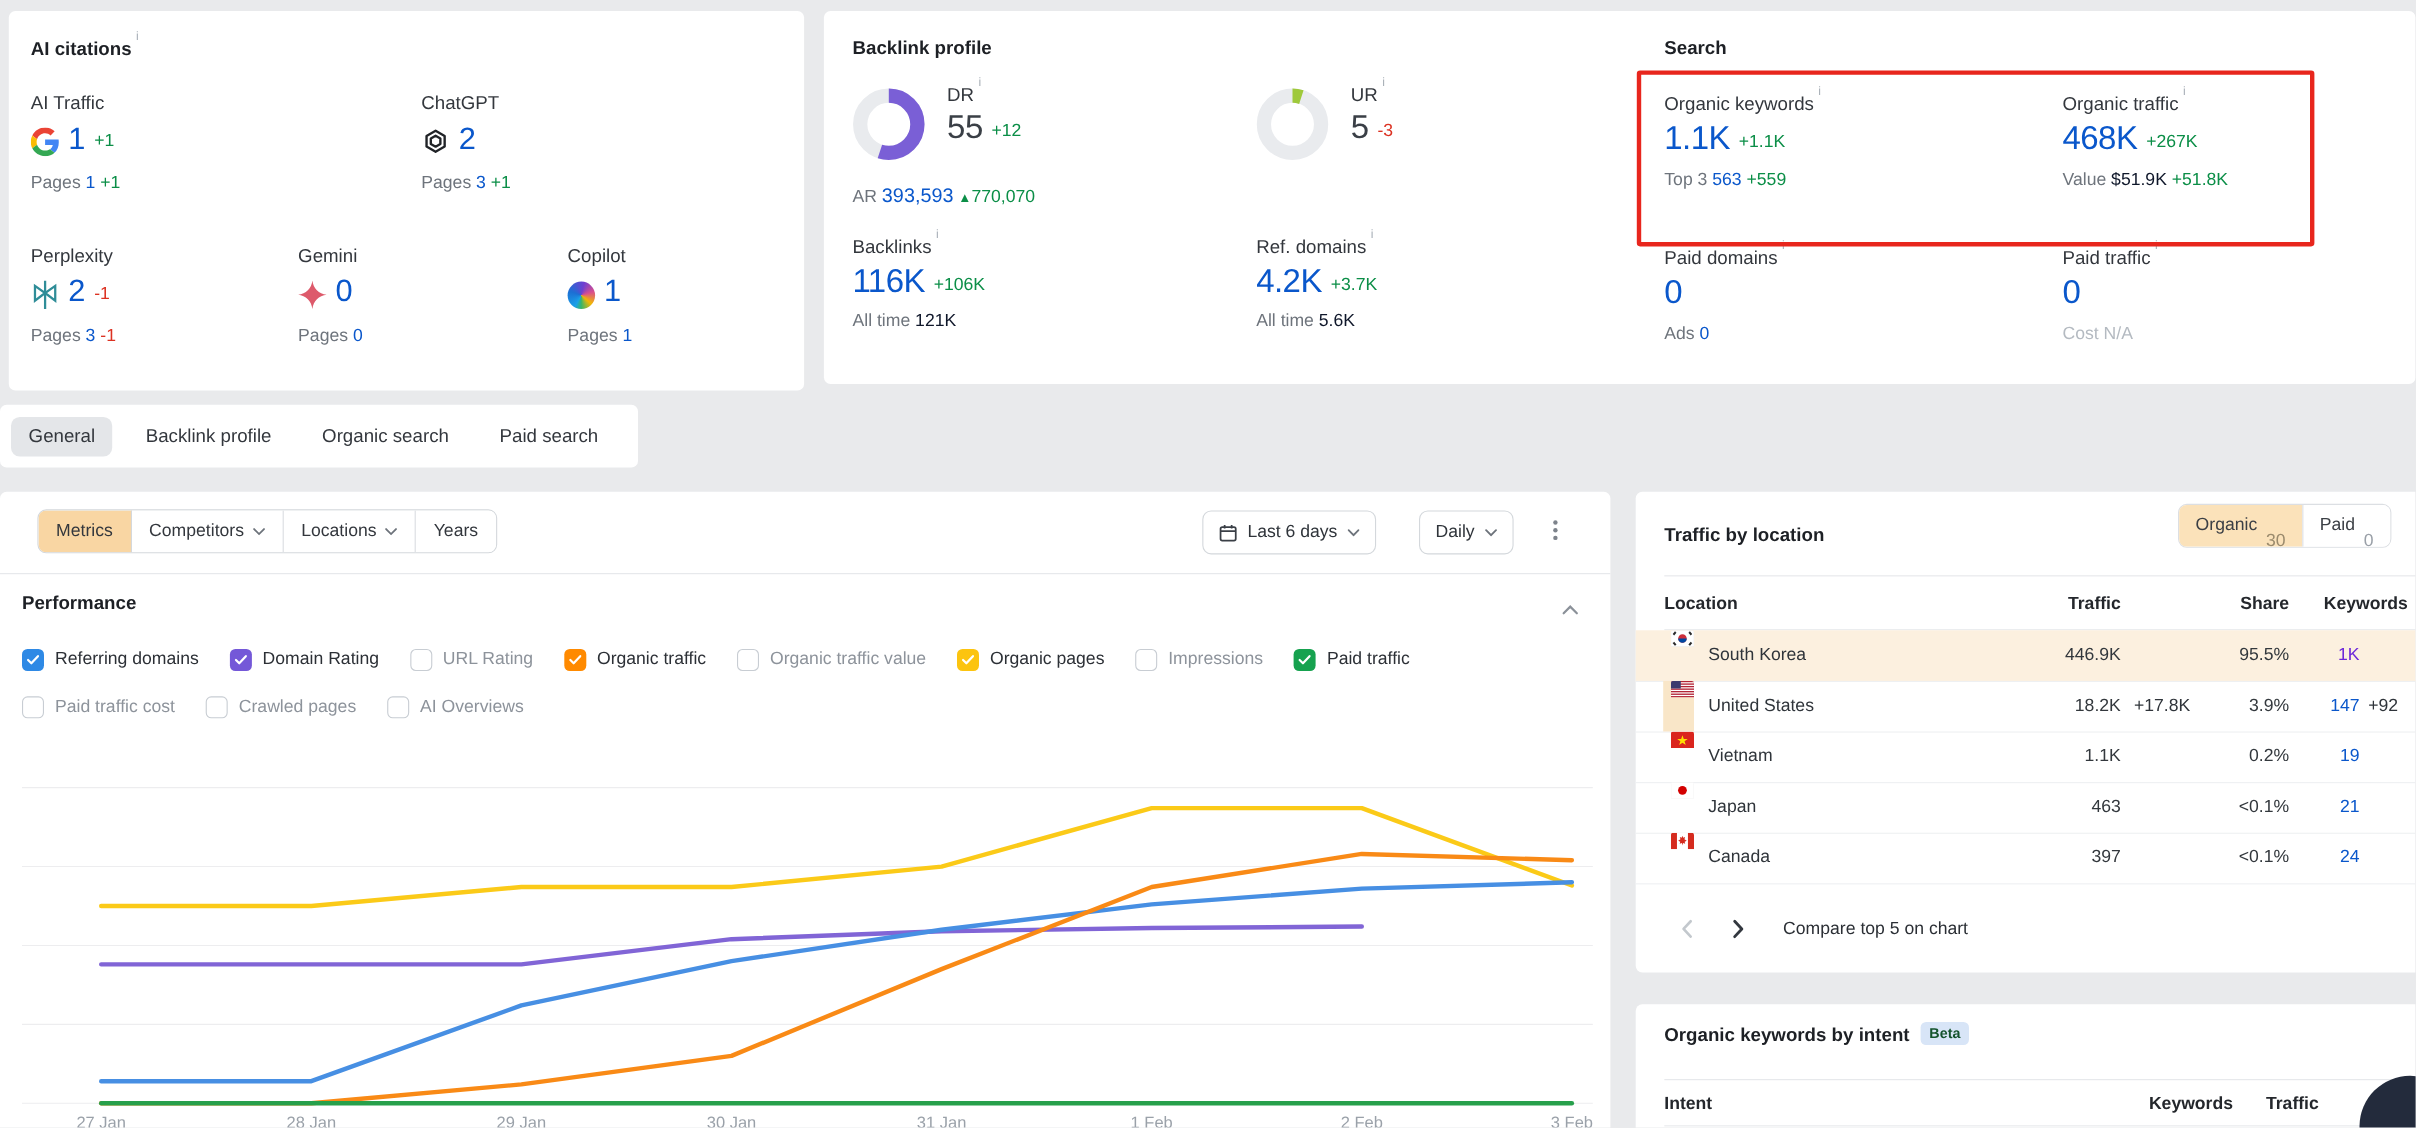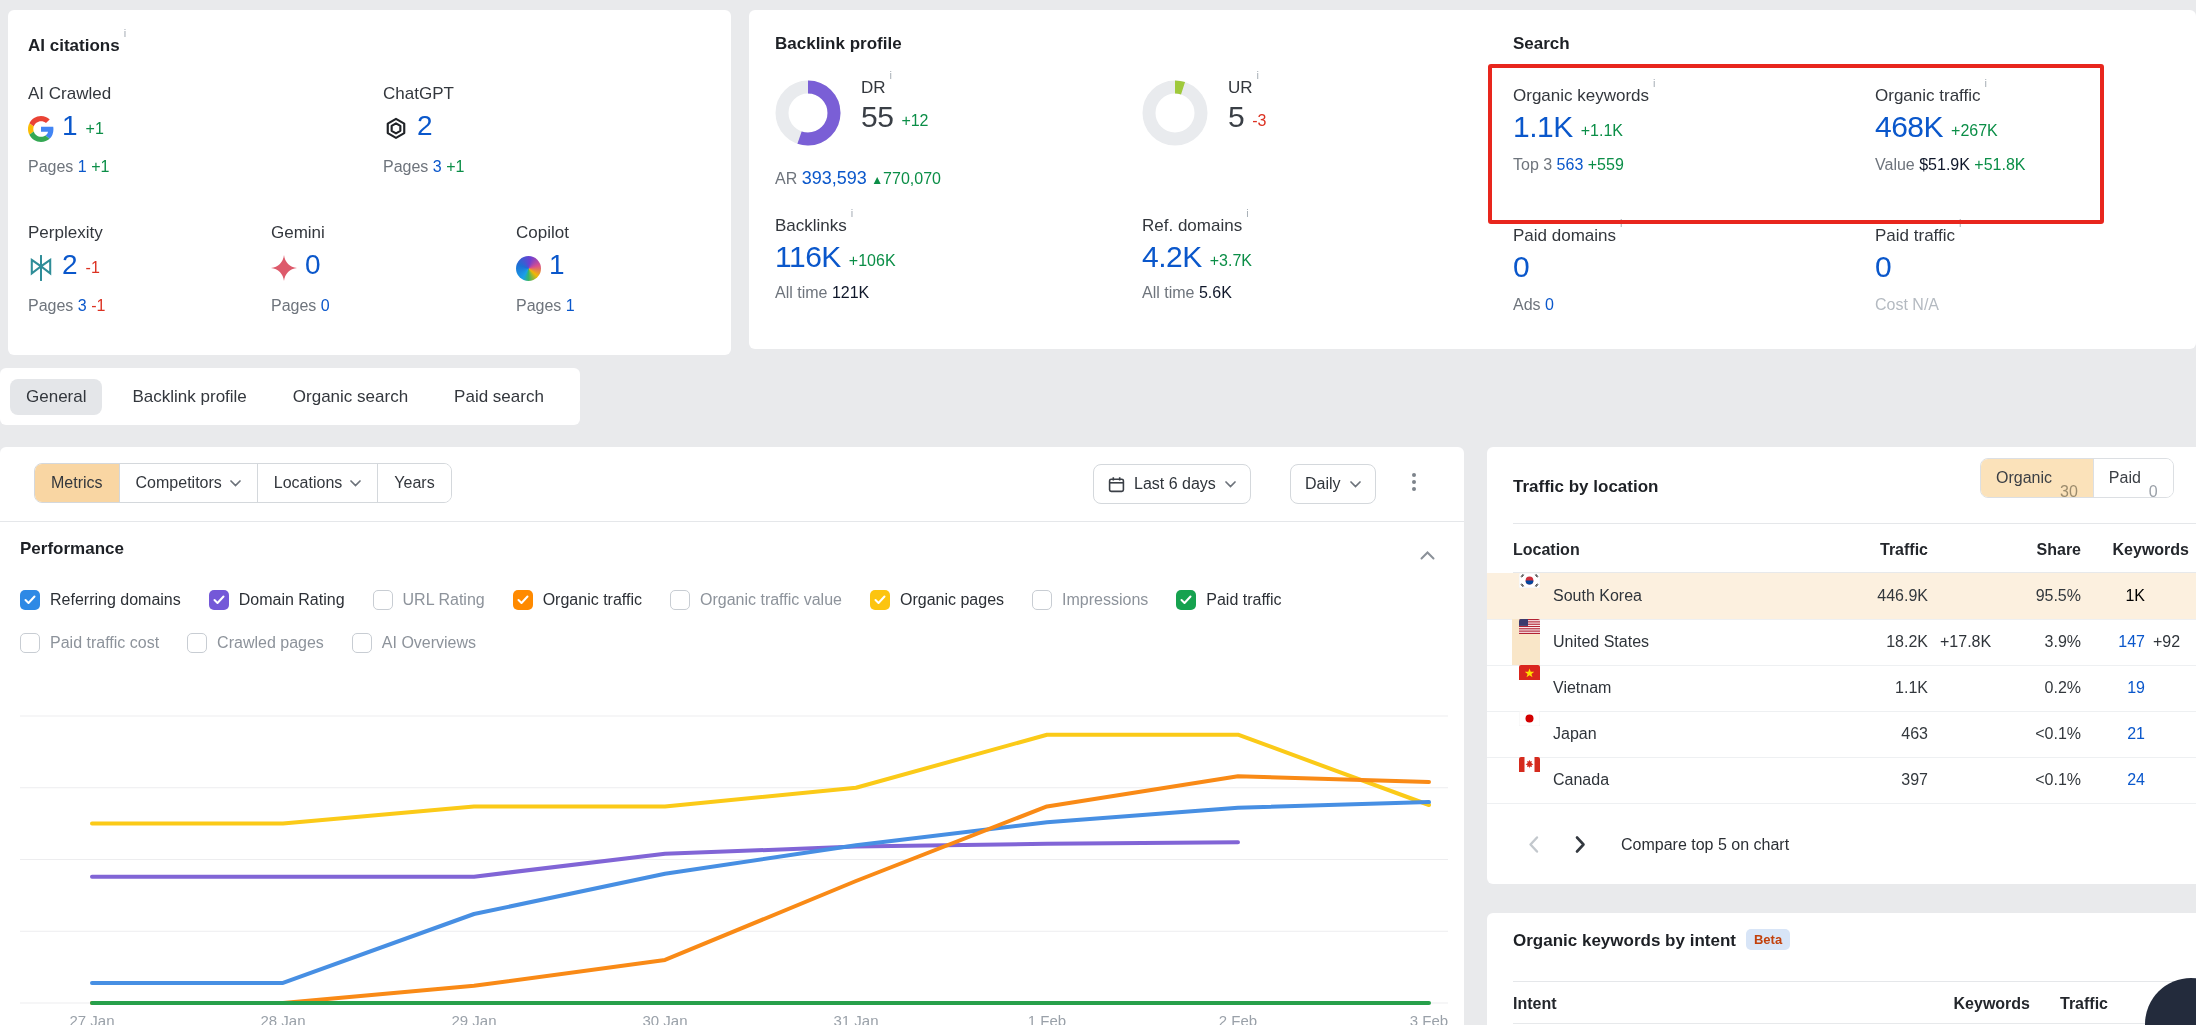--- a/index.html
+++ b/index.html
@@ -51,36 +51,36 @@
   .donut{position:absolute;width:66px;height:66px;}
   
   .t-header{position:absolute;font-size:16px;font-weight:700;color:#24272c;}
   .loc-row{position:absolute;left:0;right:0;height:46px;border-bottom:1px solid #eef0f2;}
   .loc-cell{position:absolute;top:0;height:46px;display:flex;align-items:center;font-size:16px;color:#2f343a;}
   .toggle{position:absolute;display:flex;border:1px solid #dcdfe3;border-radius:8px;overflow:hidden;height:40px;box-sizing:border-box;}
   .tog-seg{display:flex;align-items:center;gap:8px;padding:0 15px;font-size:16px;color:#3b3f45;cursor:pointer;background:#fff;}
   .tog-seg .cnt{color:#9aa0a8;margin-top:28px;}
   .tog-seg.active{background:#fbe2ba;align-items:center;}
   .tog-seg.active .cnt{color:#9b8b6d;}
-  .badge{display:inline-block;background:#d8e5f7;color:#c2410c;font-size:13px;border-radius:5px;padding:3px 8px;margin-left:10px;position:relative;top:-2px;}
+  .badge{display:inline-block;background:#d8e5f7;color:#14532d;font-size:13px;border-radius:5px;padding:3px 8px;margin-left:10px;position:relative;top:-2px;}
   .pag-chev{cursor:pointer;display:inline-flex;align-items:center;}
   .x-label{position:absolute;width:90px;text-align:center;font-size:15px;color:#9aa1a9;}
   .flag{border-radius:2px;overflow:hidden;display:inline-block;}
   sup.info-i{cursor:pointer;}
 </style>
 </head>
 <body>
 
 <section class="card" style="left:8px;top:10px;width:723px;height:345px">
   <div class="sec-title" style="left:20px;top:24px">
     <span>AI citations</span><sup class="info-i">i</sup>
   </div>
   <div id="ai-items">
       <div class="abs" style="left: 20px; top: 74px;">
-        <div class="mlabel">AI Crawled</div>
+        <div class="mlabel">AI Traffic</div>
         <div class="vrow" style="margin-top: 6px;">
           <span style="display: inline-flex;">
             <svg width="26" height="26" viewBox="0 0 48 48">
               <path fill="#EA4335" d="M24 9.5c3.54 0 6.71 1.22 9.21 3.6l6.85-6.85C35.9 2.38 30.47 0 24 0 14.62 0 6.51 5.38 2.56 13.22l7.98 6.19C12.43 13.72 17.74 9.5 24 9.5z"></path>
               <path fill="#4285F4" d="M46.98 24.55c0-1.57-.15-3.09-.38-4.55H24v9.02h12.94c-.58 2.96-2.26 5.48-4.78 7.18l7.73 6c4.51-4.18 7.09-10.36 7.09-17.65z"></path>
               <path fill="#FBBC05" d="M10.53 28.59c-.48-1.45-.76-2.99-.76-4.59s.27-3.14.76-4.59l-7.98-6.19C.92 16.46 0 20.12 0 24c0 3.88.92 7.54 2.56 10.78l7.97-6.19z"></path>
               <path fill="#34A853" d="M24 48c6.48 0 11.93-2.13 15.89-5.81l-7.73-6c-2.15 1.45-4.92 2.3-8.16 2.3-6.26 0-11.57-4.22-13.47-9.91l-7.98 6.19C6.51 42.62 14.62 48 24 48z"></path>
             </svg>
           </span>
           <span class="ai-big">1</span>
@@ -412,21 +412,21 @@
             <rect width="21" height="15" fill="#fff" stroke="#e4e4e4" stroke-width="0.5"></rect>
             <path d="M10.5 3.6a3.9 3.9 0 0 1 0 7.8 3.9 3.9 0 0 1 0-7.8z" fill="#cd2e3a"></path>
             <path d="M6.6 7.5a3.9 3.9 0 0 0 7.8 0z" fill="#0047a0"></path>
             <g stroke="#2b2b2b" stroke-width="1">
               <path d="M2.6 4.3l2.1-2.5M2 3.7l2.1-2.5M16.3 13.2l2.1-2.5M17 13.8l2.1-2.5M4.7 13.2l-2.1-2.5M4 13.8l-2.1-2.5M18.4 4.3l-2.1-2.5M19 3.7l-2.1-2.5"></path>
             </g>
           </svg></span>
         <span class="loc-cell" style="left: 66px;">South Korea</span>
         <span class="loc-cell" style="right: 268px; color: rgb(51, 56, 61);">446.9K</span>
         <span class="loc-cell" style="right: 115px; color: rgb(51, 56, 61);">95.5%</span>
-        <span class="loc-cell linkblue" style="right: 51px; color: #000000; cursor: pointer;">1K</span>
+        <span class="loc-cell linkblue" style="right: 51px; color: #6d28d9; cursor: pointer;">1K</span>
       </div>
       <div class="loc-row" style="top: 172px;">
         <span class="abs" style="left: 25px; top: 0px; width: 28px; height: 46px; background: rgb(249, 230, 200);"></span>
         <span class="loc-cell flag" style="left: 32px;"><svg width="21" height="15" viewBox="0 0 21 15">
             <rect width="21" height="15" fill="#fff"></rect>
             <g fill="#b22234">
               <rect y="0" width="21" height="1.2"></rect>
               <rect y="2.3" width="21" height="1.2"></rect>
               <rect y="4.6" width="21" height="1.2"></rect>
               <rect y="6.9" width="21" height="1.2"></rect>

